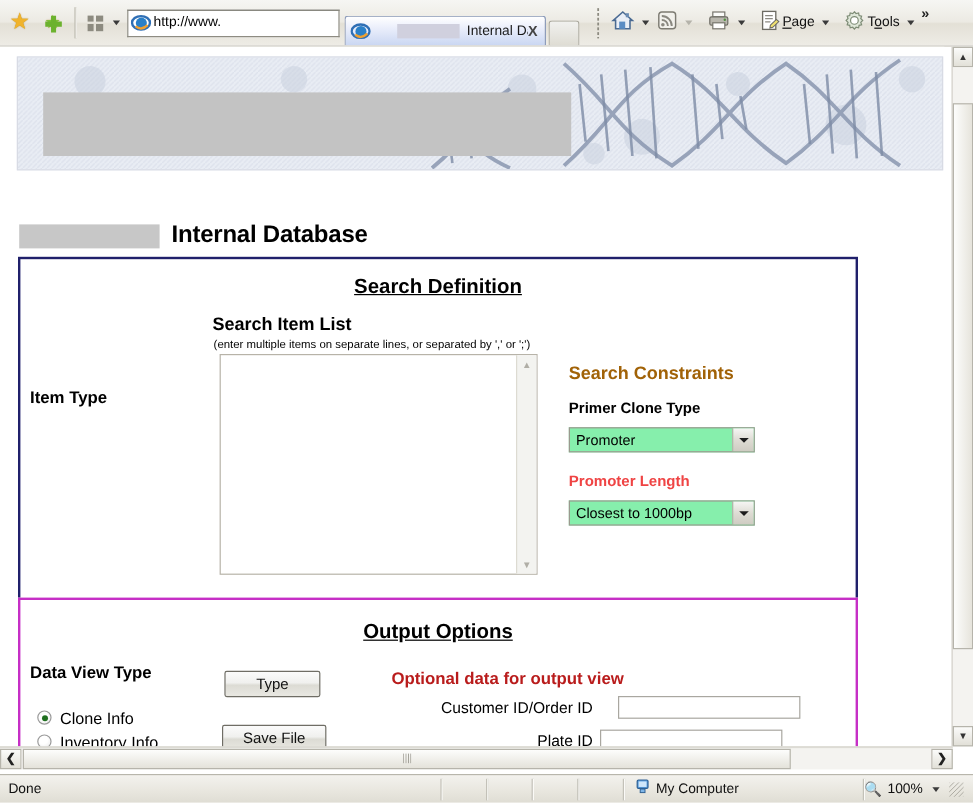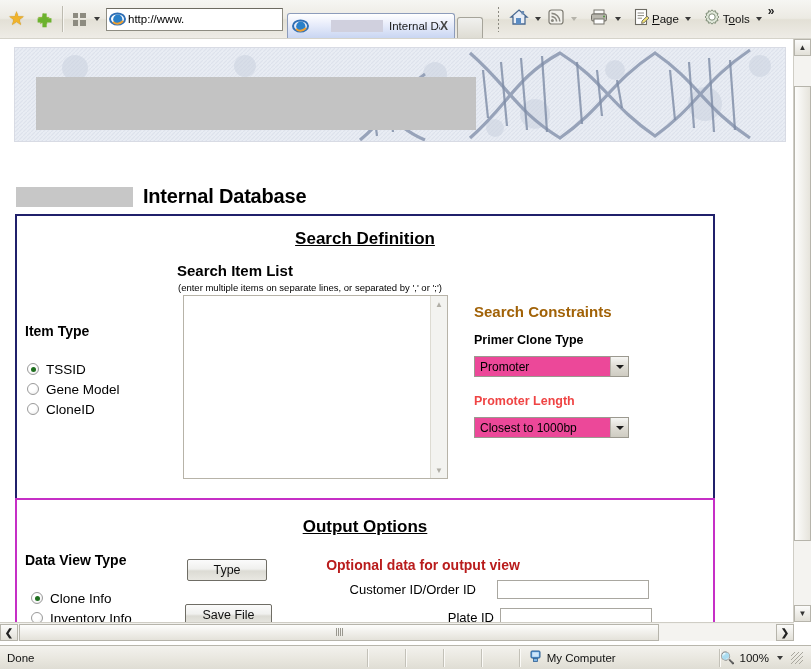--- a/index.html
+++ b/index.html
@@ -240,21 +240,21 @@
 
   
   .sc-title {
     position: absolute; left: 457px; top: 87px;
     font-size: 15px; font-weight: bold; color: #a16207;
   }
   .sc-sub1 { position: absolute; left: 457px; top: 117px; font-size: 12.5px; font-weight: bold; color: #000; }
   .sc-sub2 { position: absolute; left: 457px; top: 178px; font-size: 12.5px; font-weight: bold; color: #ef4444; }
   .sel {
     position: absolute; height: 21px;
-    border: 1px solid #9b998f; background: #ec4899;
+    border: 1px solid #9b998f; background: #86efac;
     box-sizing: border-box;
     display: flex; align-items: center;
   }
   .sel1 { left: 457px; top: 140px; width: 155px; }
   .sel2 { left: 457px; top: 201px; width: 155px; }
   .sel-text { font-size: 12px; color: #000; padding-left: 5px; flex: 1; white-space: nowrap; }
   .sel-btn {
     width: 17px; height: 19px; flex: none;
     background: linear-gradient(to bottom, #f6f6f4 0%, #dedcd4 50%, #cfccc2 100%);
     border-left: 1px solid #b5b3a9;
@@ -281,21 +281,21 @@
   }
   .btn-view { left: 170px; top: 59px; width: 80px; height: 22px; }
   .btn-save { left: 168px; top: 104px; width: 87px; height: 22px; }
 
   .opt-title {
     position: absolute; left: 406px; top: 57px;
     font-size: 14px; font-weight: bold; color: #b91c1c;
     transform: translateX(-50%);
   }
   .field-row { position: absolute; display: flex; align-items: center; }
-  .fr1 { left: 292px; top: 80px; gap: 15px; }
+  .fr1 { left: 310px; top: 80px; gap: 15px; }
   .fr2 { left: 310px; top: 108px; }
   .field-label {
     width: 167px; text-align: right; font-size: 13px; color: #000;
     padding-right: 6px; white-space: nowrap;
   }
   .field-input {
     width: 152px; height: 19px;
     border: 1px solid #a9a7a0; background: #ffffff;
     box-sizing: border-box;
   }
@@ -554,34 +554,20 @@
       <div class="title-row">
         <span class="title-redact"></span>
         <span class="page-title">Internal Database</span>
       </div>
 
       <div class="panel panel-search">
         <div class="panel-heading ph-search">Search Definition</div>
 
         <div class="item-type-label">Item Type</div>
 
-        <div class="radio-group">
-          <label class="radio-row">
-            <span class="radio checked"></span>
-            <span class="radio-label">TSSID</span>
-          </label>
-          <label class="radio-row">
-            <span class="radio"></span>
-            <span class="radio-label">Gene Model</span>
-          </label>
-          <label class="radio-row">
-            <span class="radio"></span>
-            <span class="radio-label">CloneID</span>
-          </label>
-        </div>
 
         <div class="sil-label">Search Item List</div>
         <div class="sil-hint">(enter multiple items on separate lines, or separated by ',' or ';')</div>
 
         <div class="sil-box">
           <div class="sil-text"></div>
           <div class="sil-scroll">
             <div class="sb-arrow">▲</div>
             <div class="sb-arrow">▼</div>
           </div>

